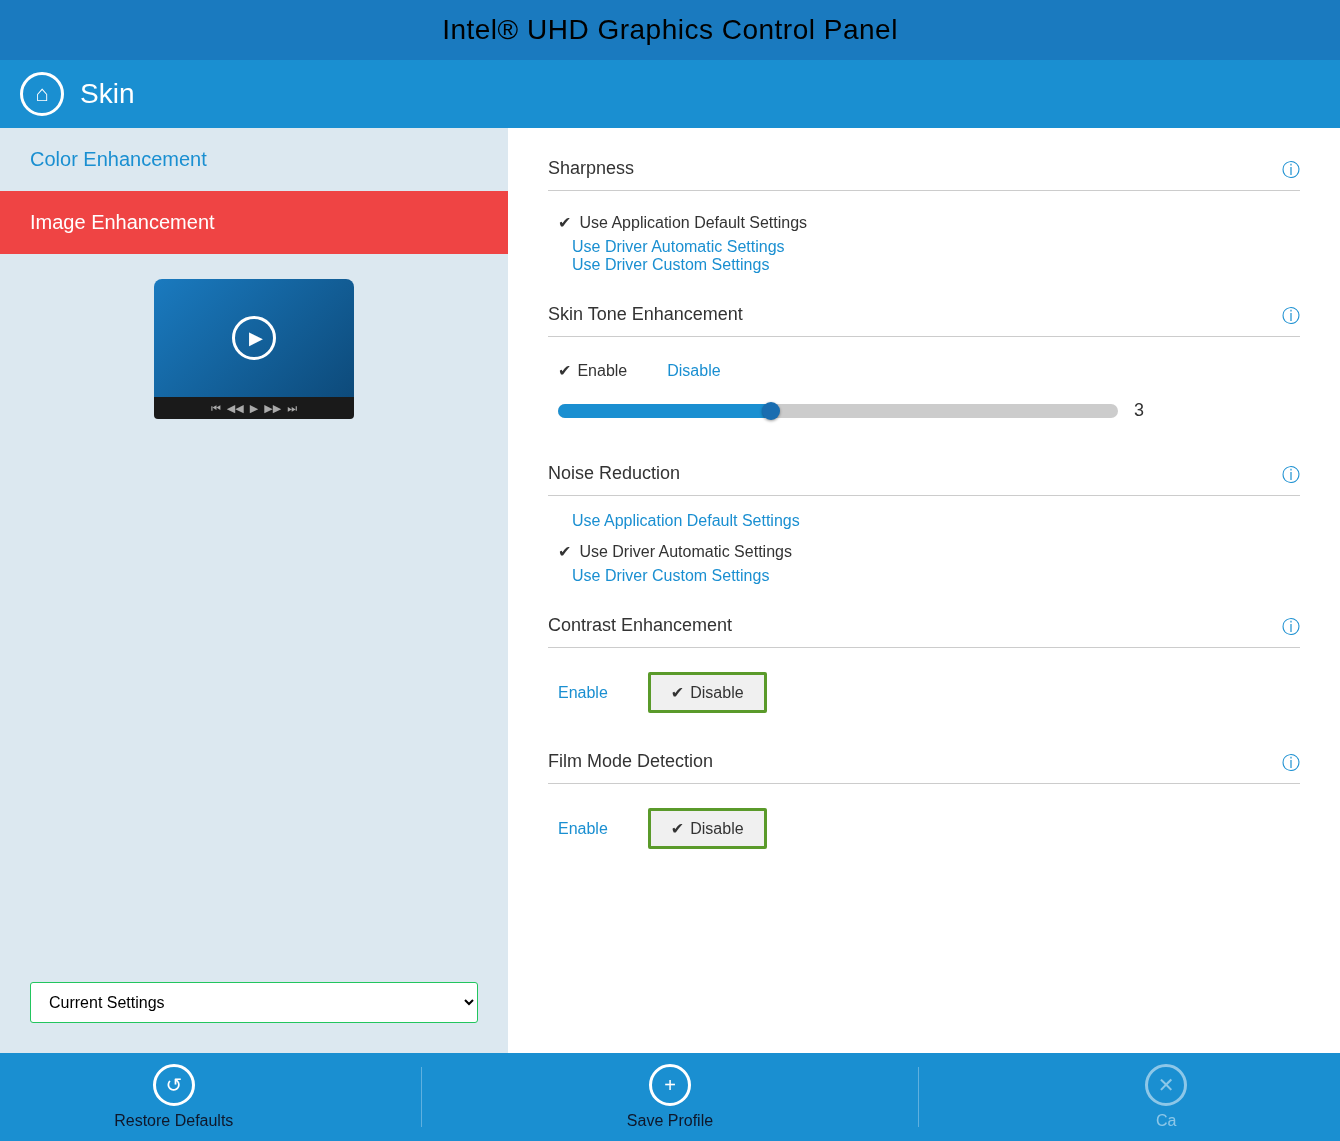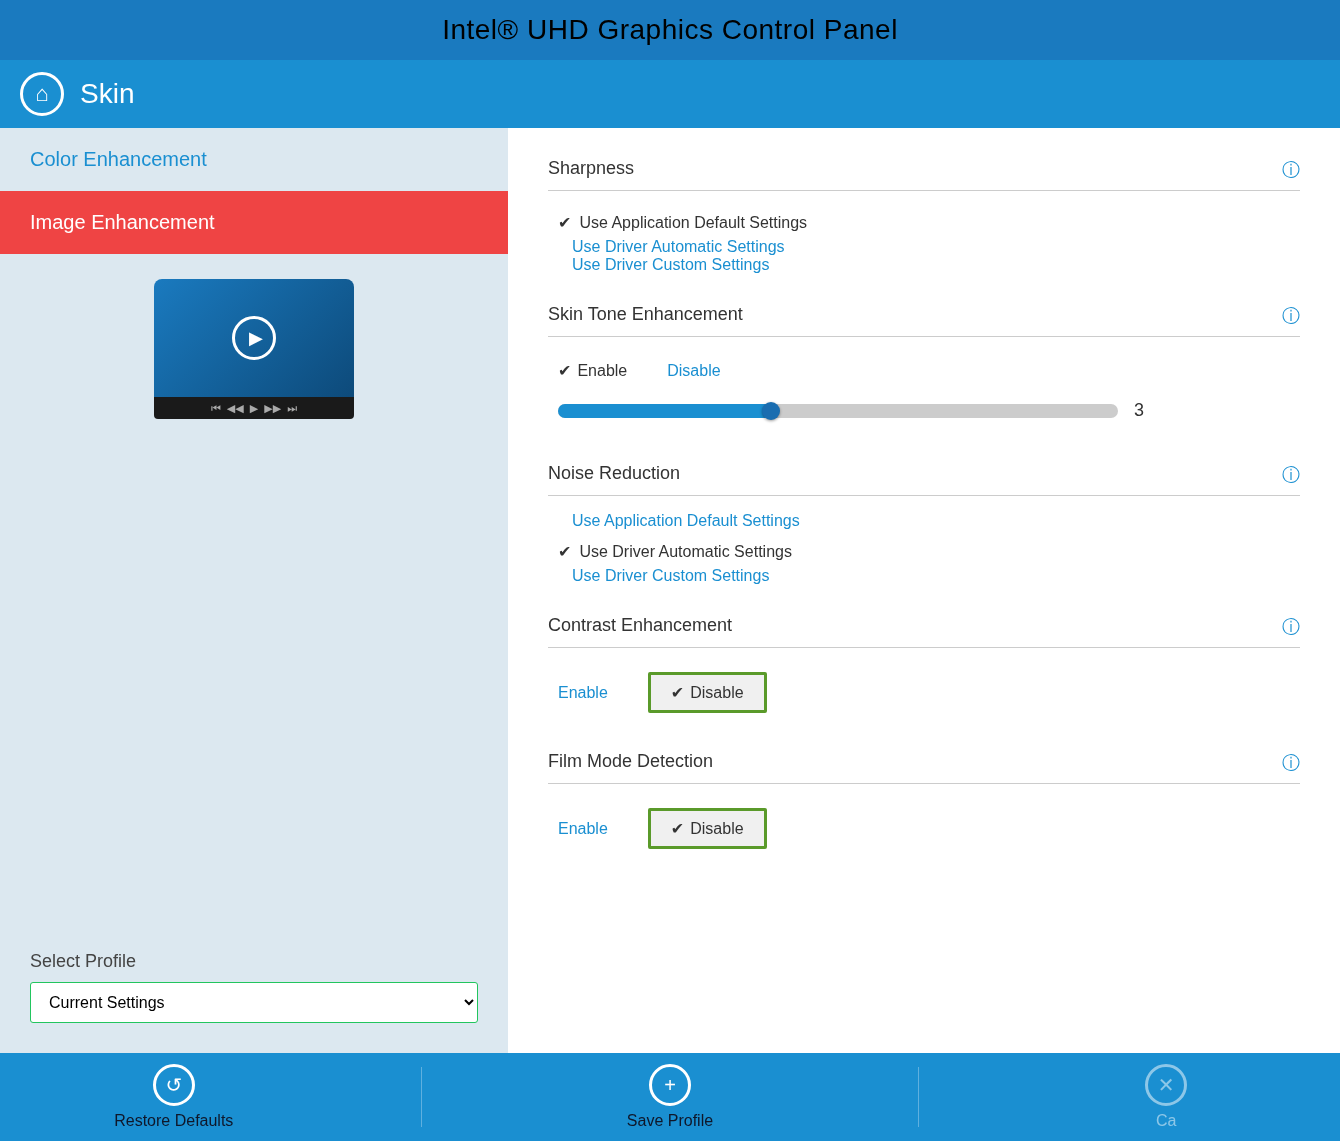--- a/index.html
+++ b/index.html
@@ -352,21 +352,20 @@
           <span>⏮</span>
             <span>◀◀</span>
             <span>▶</span>
             <span>▶▶</span>
             <span>⏭</span>
         </div>
       </div>
     </div>
 
     <div class="sidebar-bottom">
-      <div class="select-label">Select Profile</div>
       <select class="sidebar-select">
         <option>Current Settings</option>
       </select>
     </div>
   </div>
 
   <div class="content-area">
 
     <div class="section">
       <div class="section-header">

